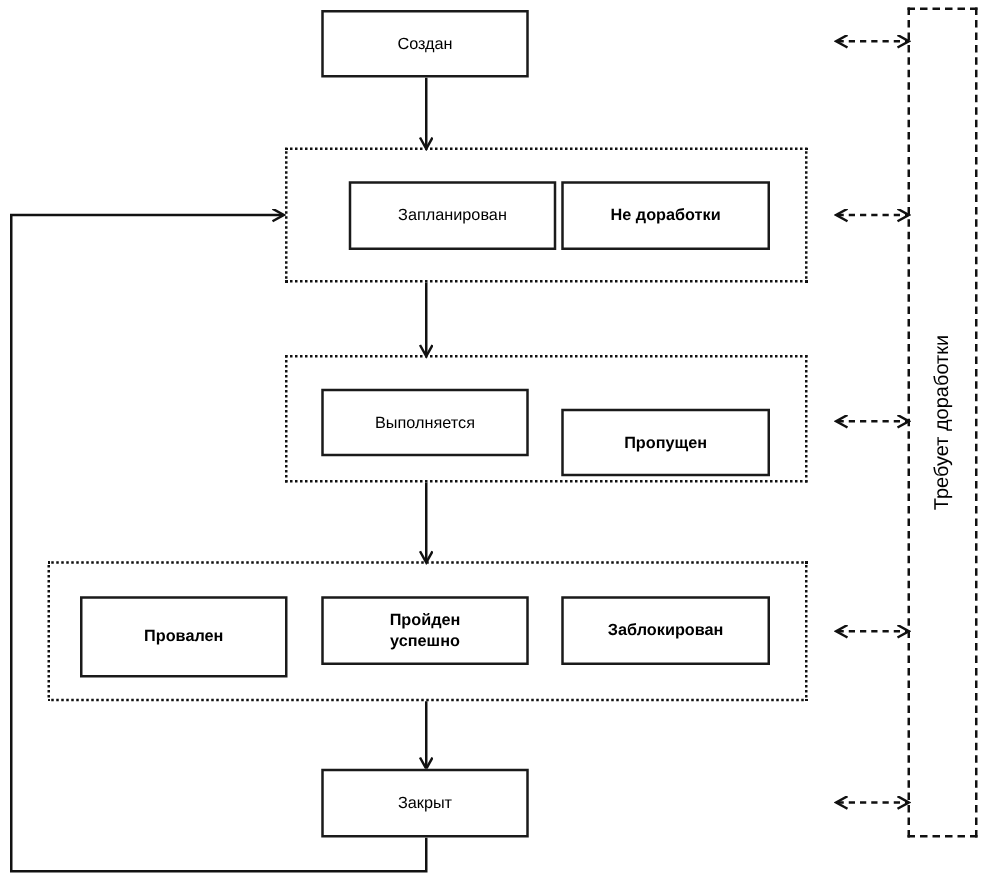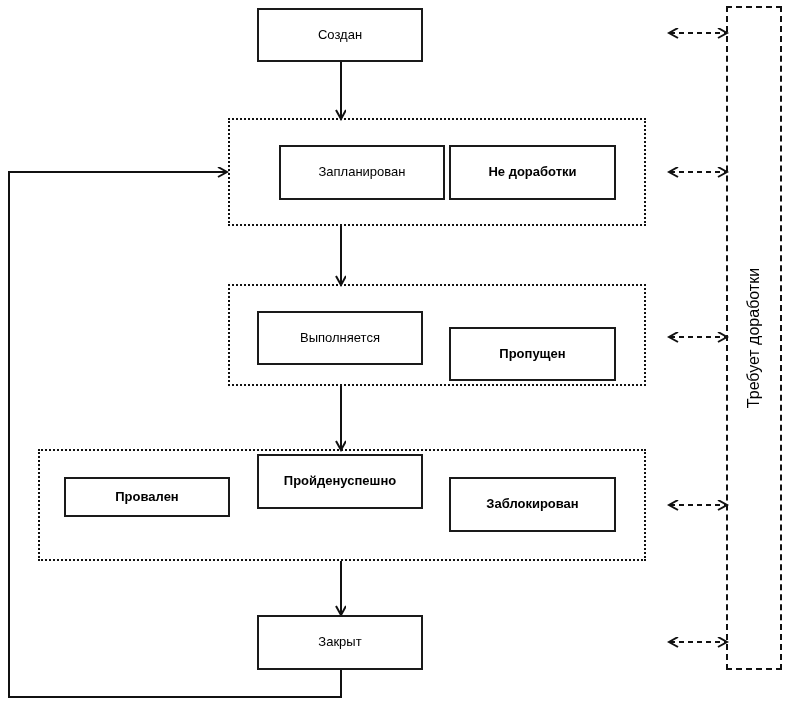--- a/index.html
+++ b/index.html
@@ -121,23 +121,23 @@
   <div class="state-box" style="left:257px; top:8px; width:166px; height:54px;">Создан</div>
 
   <div class="state-box" style="left:257px; top:145px; width:166px; height:55px;margin-left:22px;">Запланирован</div>
 
   <div class="state-box bold" style="left:449px; top:145px; width:167px; height:55px;">Не доработки</div>
 
   <div class="state-box" style="left:257px; top:311px; width:166px; height:54px;text-align:right;">Выполняется</div>
 
   <div class="state-box bold" style="left:449px; top:311px; width:167px; height:54px;margin-top:16px;">Пропущен</div>
 
-  <div class="state-box bold" style="left:64px; top:477px; width:166px; height:40px;">Провален</div>
+  <div class="state-box bold" style="left:64px; top:477px; width:166px; height:65px;">Провален</div>
 
-  <div class="state-box bold" style="left:257px; top:454px; width:166px; height:55px; ">
+  <div class="state-box bold" style="left:257px; top:477px; width:166px; height:55px; flex-direction:column;">
     <span>Пройден</span>
     <span>успешно</span>
   </div>
 
   <div class="state-box bold" style="left:449px; top:477px; width:167px; height:55px;">Заблокирован</div>
 
   <div class="state-box" style="left:257px; top:615px; width:166px; height:55px;">Закрыт</div>
 
   <div class="rework-box" style="left:726px; top:6px; width:56px; height:664px;"></div>
   <div class="rework-label" style="left:754px; top:338px;">Требует доработки</div>

